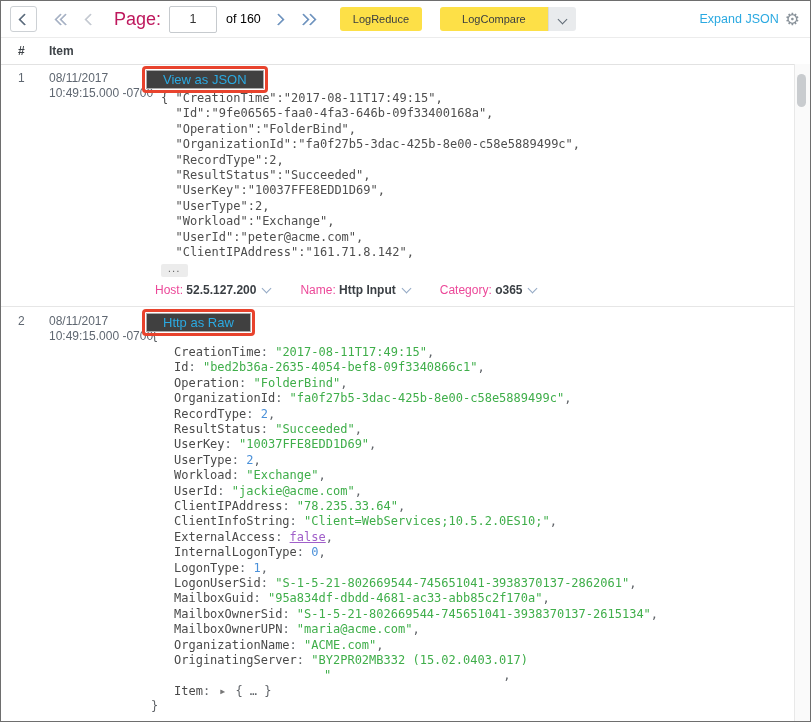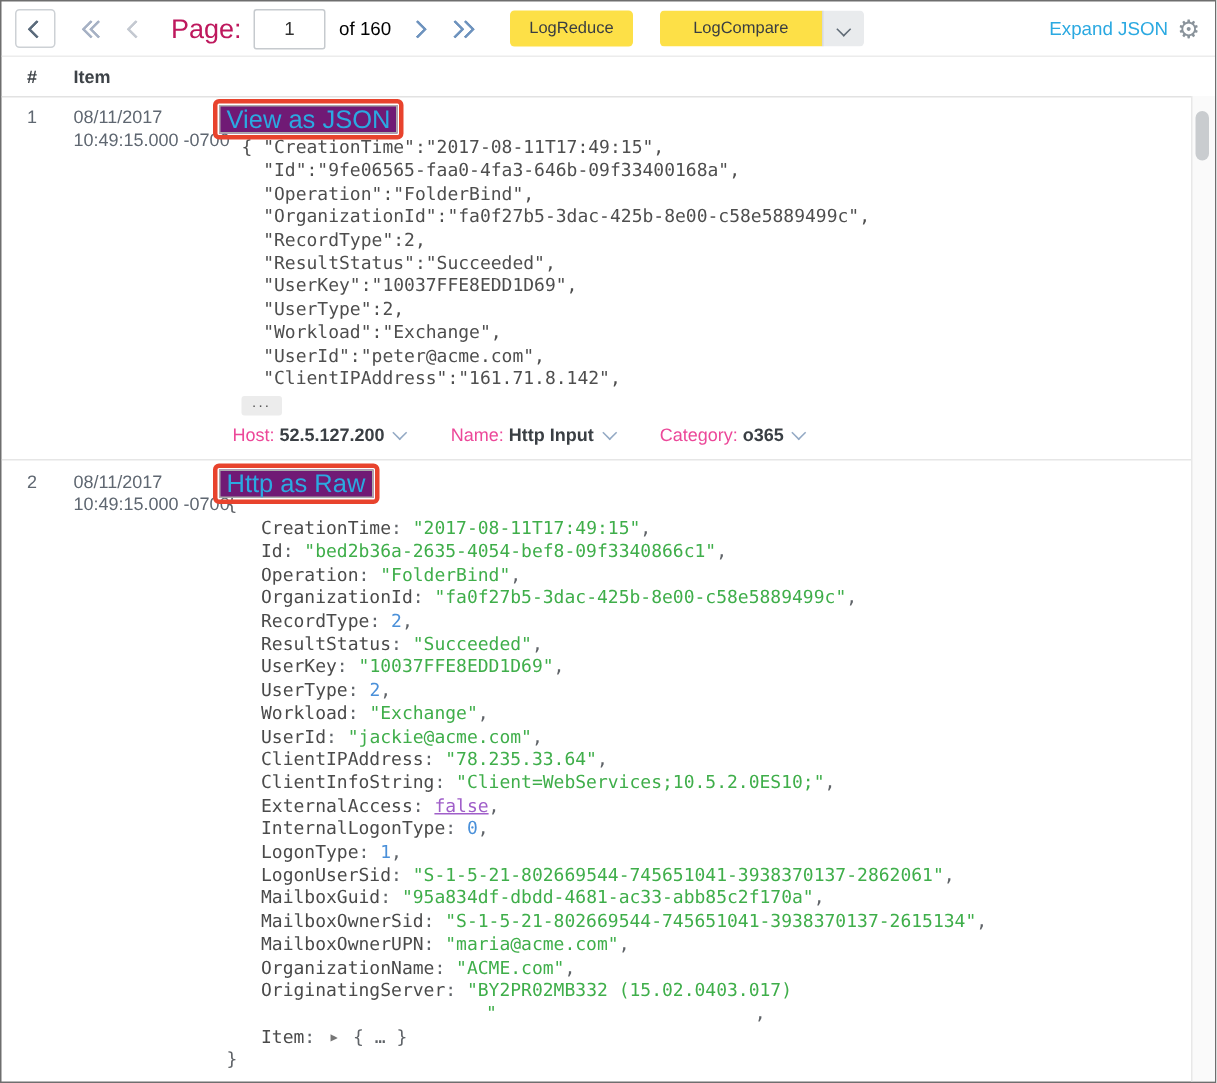--- a/index.html
+++ b/index.html
@@ -34,21 +34,21 @@
   
   .results{position:absolute;top:63px;left:0;right:15px;bottom:0;overflow:hidden;}
   .log-row{display:grid;grid-template-columns:48px 100px 1fr;border-bottom:1px solid #e6e6e6;}
   .log-row:last-child{border-bottom:none;}
   .cell{font-size:12px;color:#5f6771;padding-top:7px;line-height:15px;}
   .num{padding-left:17px;}
   .time{white-space:nowrap;}
   .msg{position:relative;padding:0 0 7px 0;}
 
   .redbox{position:absolute;top:2px;left:-7px;border:3px solid var(--highlight-red,#e8432d);border-radius:4px;padding:1px;z-index:2;}
-  .viewlink{display:inline-block;font-size:17px;color:var(--link-blue,#2fa9e1);text-decoration:none;border:1px solid #ababab;background:#701a75;padding:1px 4px;cursor:pointer;white-space:nowrap;}
+  .viewlink{display:inline-block;font-size:13px;color:var(--link-blue,#2fa9e1);text-decoration:none;border:1px solid #ababab;background:#404040;padding:1px 16px;cursor:pointer;white-space:nowrap;}
 
   .rawpre{margin:27px 0 0 12px;font-family:"DejaVu Sans Mono",monospace;font-size:12px;line-height:15.4px;color:#4e4e4e;white-space:pre;}
   .chip{display:inline-block;margin:4px 0 0 12px;background:#ececec;border-radius:2px;color:#555;font-size:10px;letter-spacing:1.5px;line-height:9px;padding:0 7px 4px;cursor:pointer;}
 
   .jsonblock{margin-top:22px;font-family:"DejaVu Sans Mono",monospace;font-size:12px;line-height:15.4px;white-space:pre;}
   .jline{padding-left:2px;}
   .jline.ind{padding-left:25px;}
   .jkey{color:#4a4a4a;}
   .jpunc{color:#5f6368;}
   .jval.string{color:var(--json-string-green,#3fae4a);}

